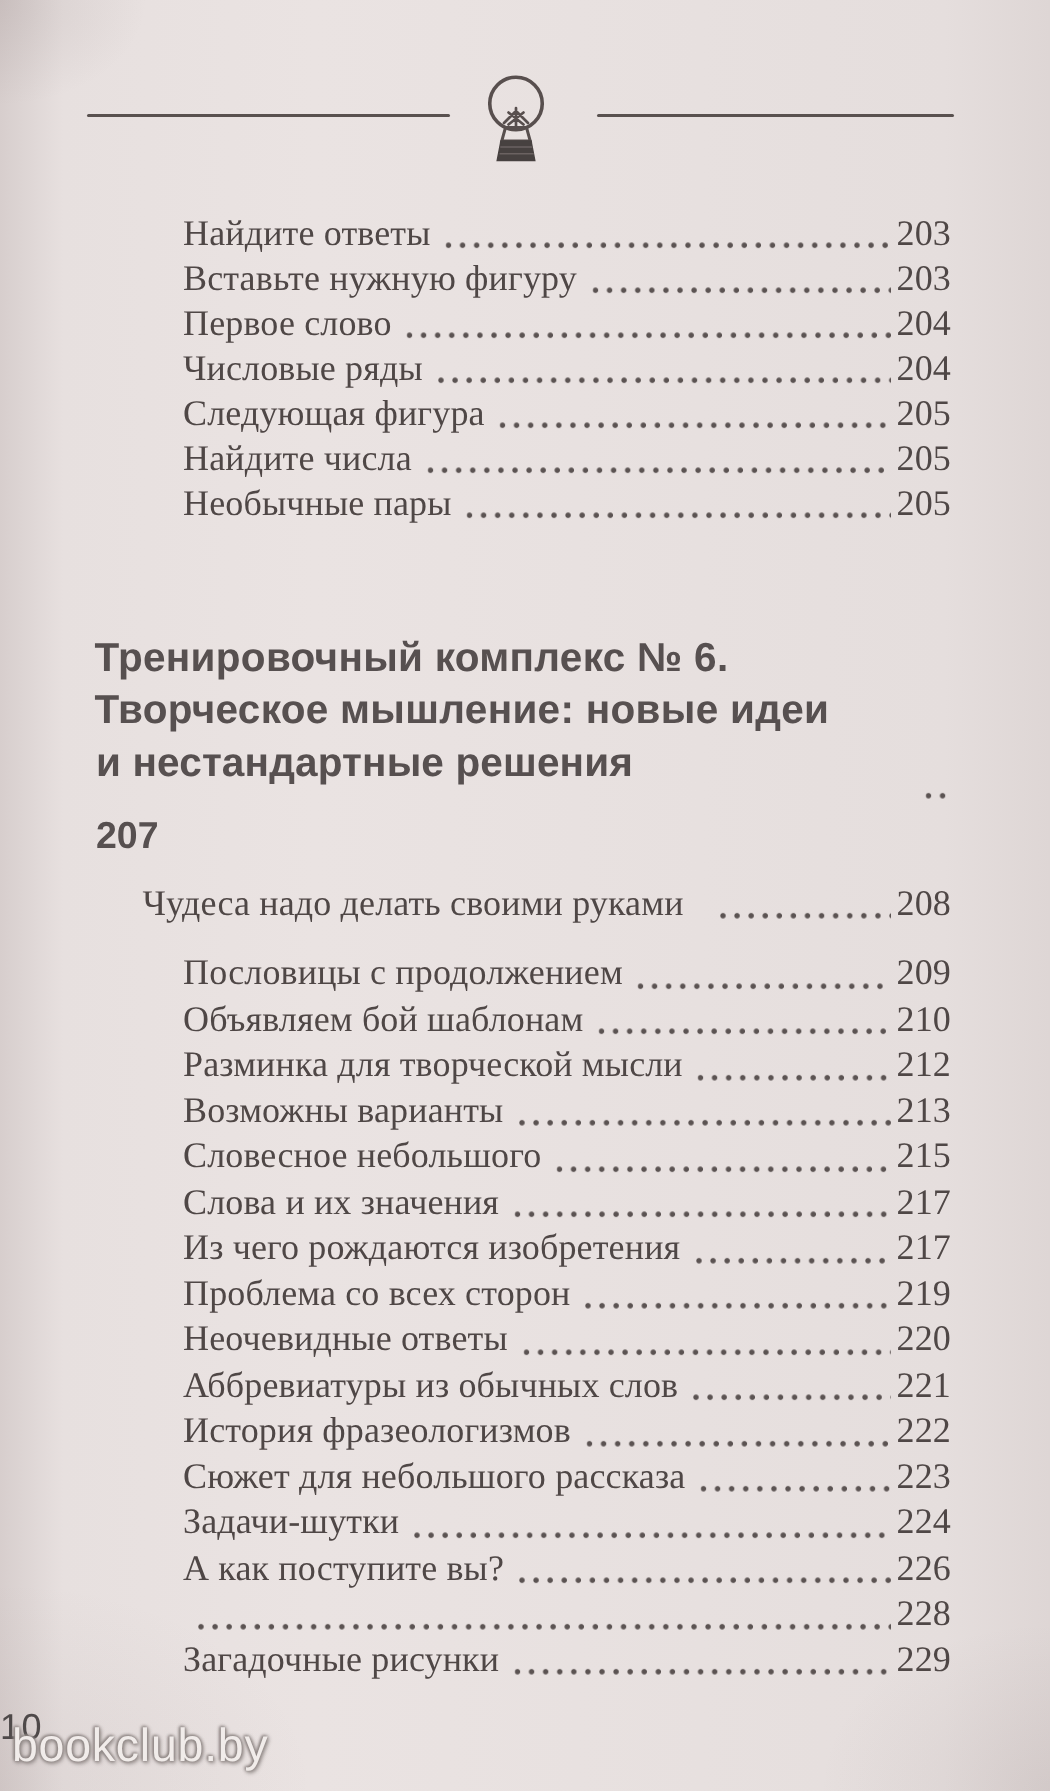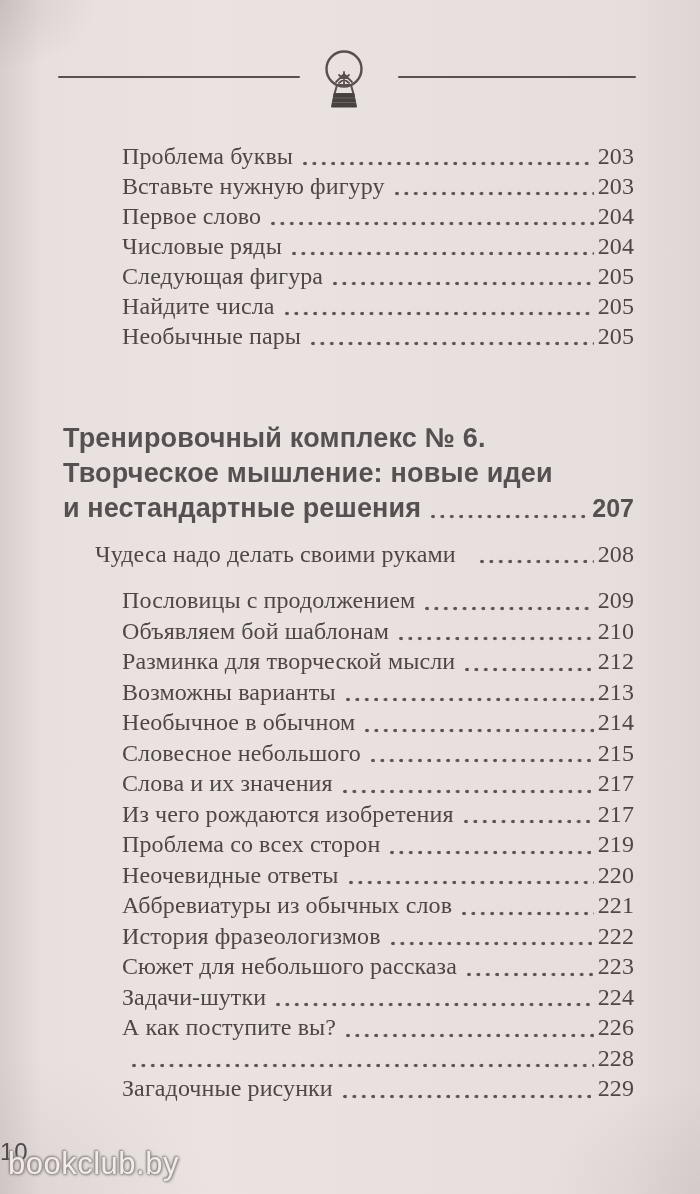--- a/index.html
+++ b/index.html
@@ -45,21 +45,21 @@
 
   
   .chapter {
     margin-top: 70px;
     padding: 0 66px 0 63px;
     font-family: "Liberation Sans", sans-serif;
     font-weight: bold;
     font-size: 27px; line-height: 35px;
     color: #575050; letter-spacing: 0.2px;
   }
-  .chapter .row { padding: 0; font-size: 27px; line-height: 35px; }
+  .chapter .row { padding: 0; font-size: 27px; line-height: 35px; flex-direction: column; }
   .chapter .leader { margin-bottom: 5px; }
   .chapter .pagenum { font-size: 25px; letter-spacing: 0; }
 
   
   .subchapter { margin-top: 13px; }
   .subchapter .row { padding-left: 95px; }
   .subchapter .leader { margin-left: 24px; }
 
   #group2 { margin-top: 16px; text-align: center; }
 
@@ -90,21 +90,21 @@
       <path d="M13 46 L33 46 L35.5 59 L10.5 59 Z" fill="#474140" stroke="#474140" stroke-width="1"></path>
       <path d="M12.5 50 L34 50 M12 54.5 L34.8 54.5" stroke="#6b6261" stroke-width="1.1"></path>
     </svg>
   </span>
   <span class="rule right"></span>
 </div>
 
 <div class="toc">
   <ul class="toc-group" id="group1">
       <li class="row">
-    <span class="title">Проблема буквы</span>
+    <span class="title">Найдите ответы</span>
     <span class="leader"></span>
     <span class="pagenum">203</span>
   </li>
       <li class="row">
     <span class="title">Вставьте нужную фигуру</span>
     <span class="leader"></span>
     <span class="pagenum">203</span>
   </li>
       <li class="row">
     <span class="title">Первое слово</span>
@@ -166,25 +166,20 @@
     <span class="title">Разминка для творческой мысли</span>
     <span class="leader"></span>
     <span class="pagenum">212</span>
   </li>
       <li class="row">
     <span class="title">Возможны варианты</span>
     <span class="leader"></span>
     <span class="pagenum">213</span>
   </li>
       <li class="row">
-    <span class="title">Необычное в обычном</span>
-    <span class="leader"></span>
-    <span class="pagenum">214</span>
-  </li>
-      <li class="row">
     <span class="title">Словесное небольшого</span>
     <span class="leader"></span>
     <span class="pagenum">215</span>
   </li>
       <li class="row">
     <span class="title">Слова и их значения</span>
     <span class="leader"></span>
     <span class="pagenum">217</span>
   </li>
       <li class="row">

